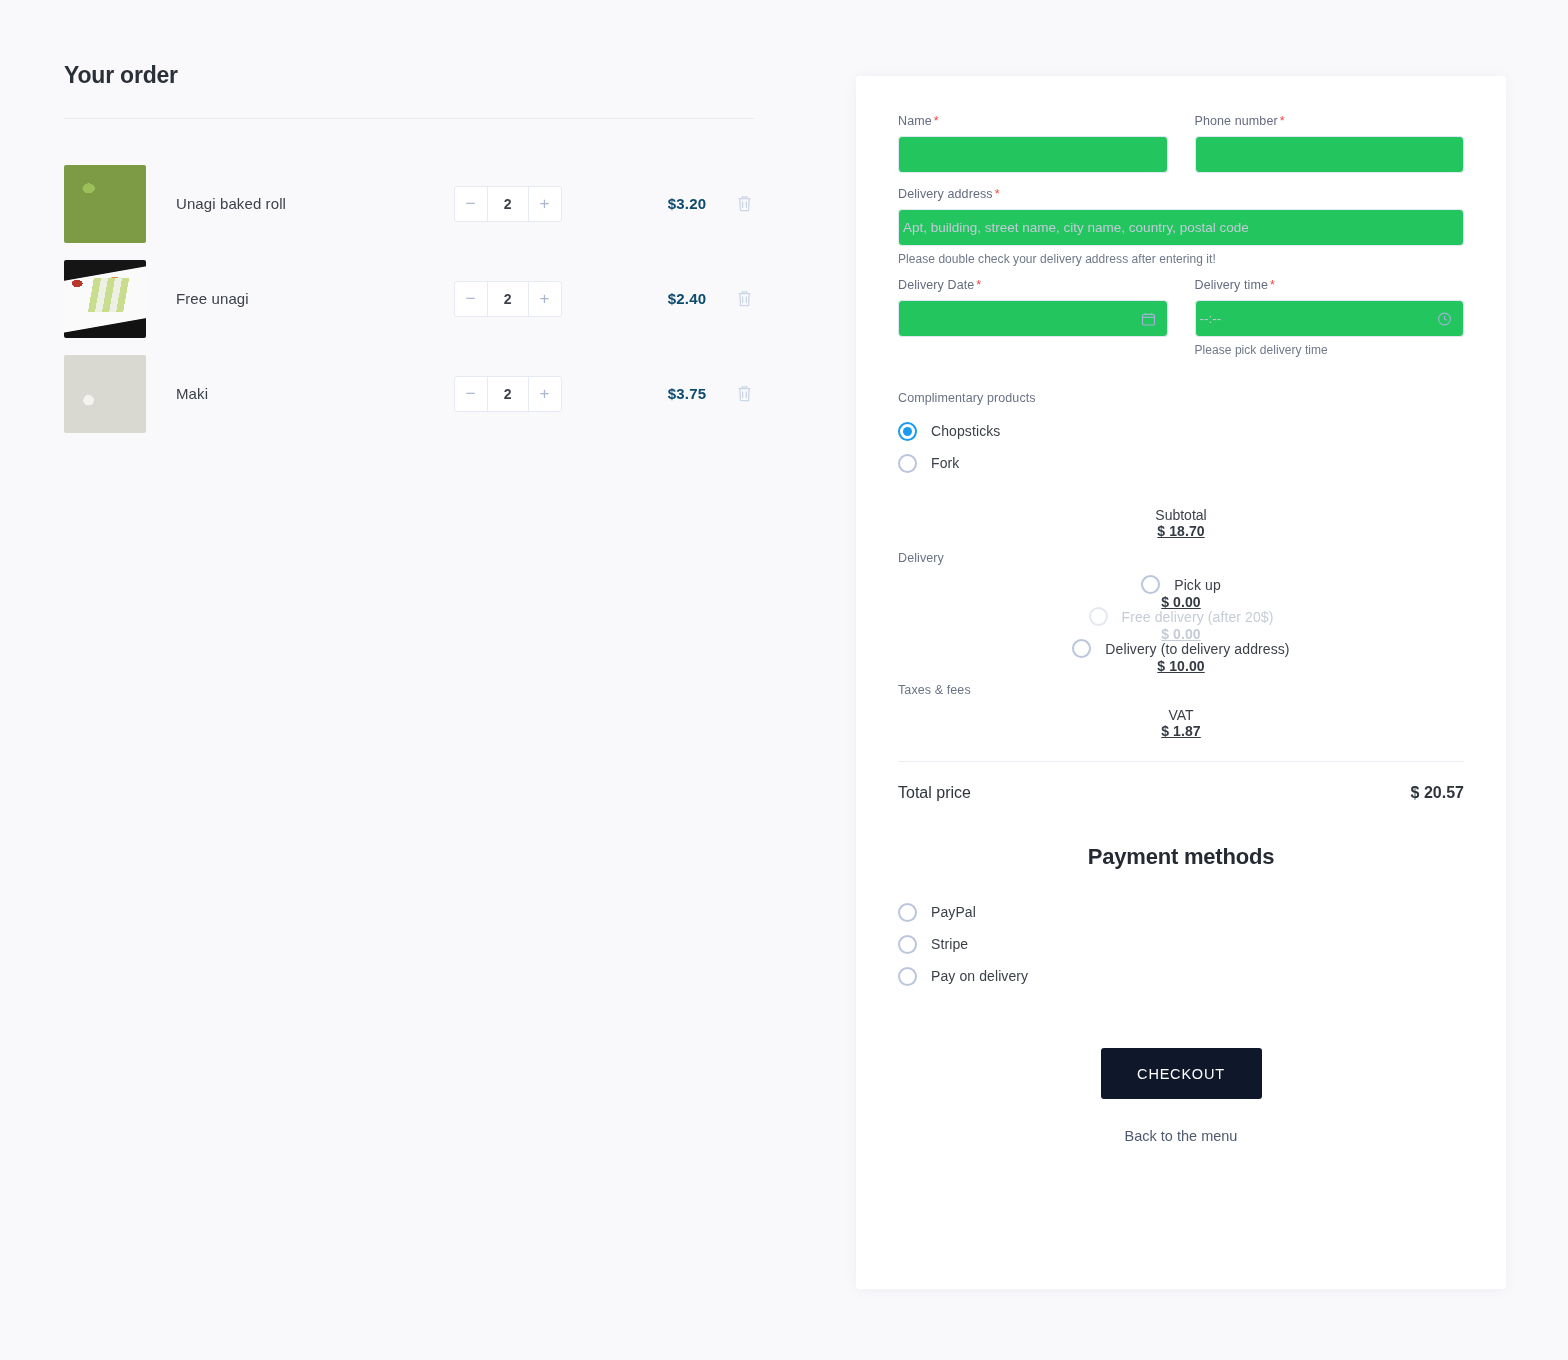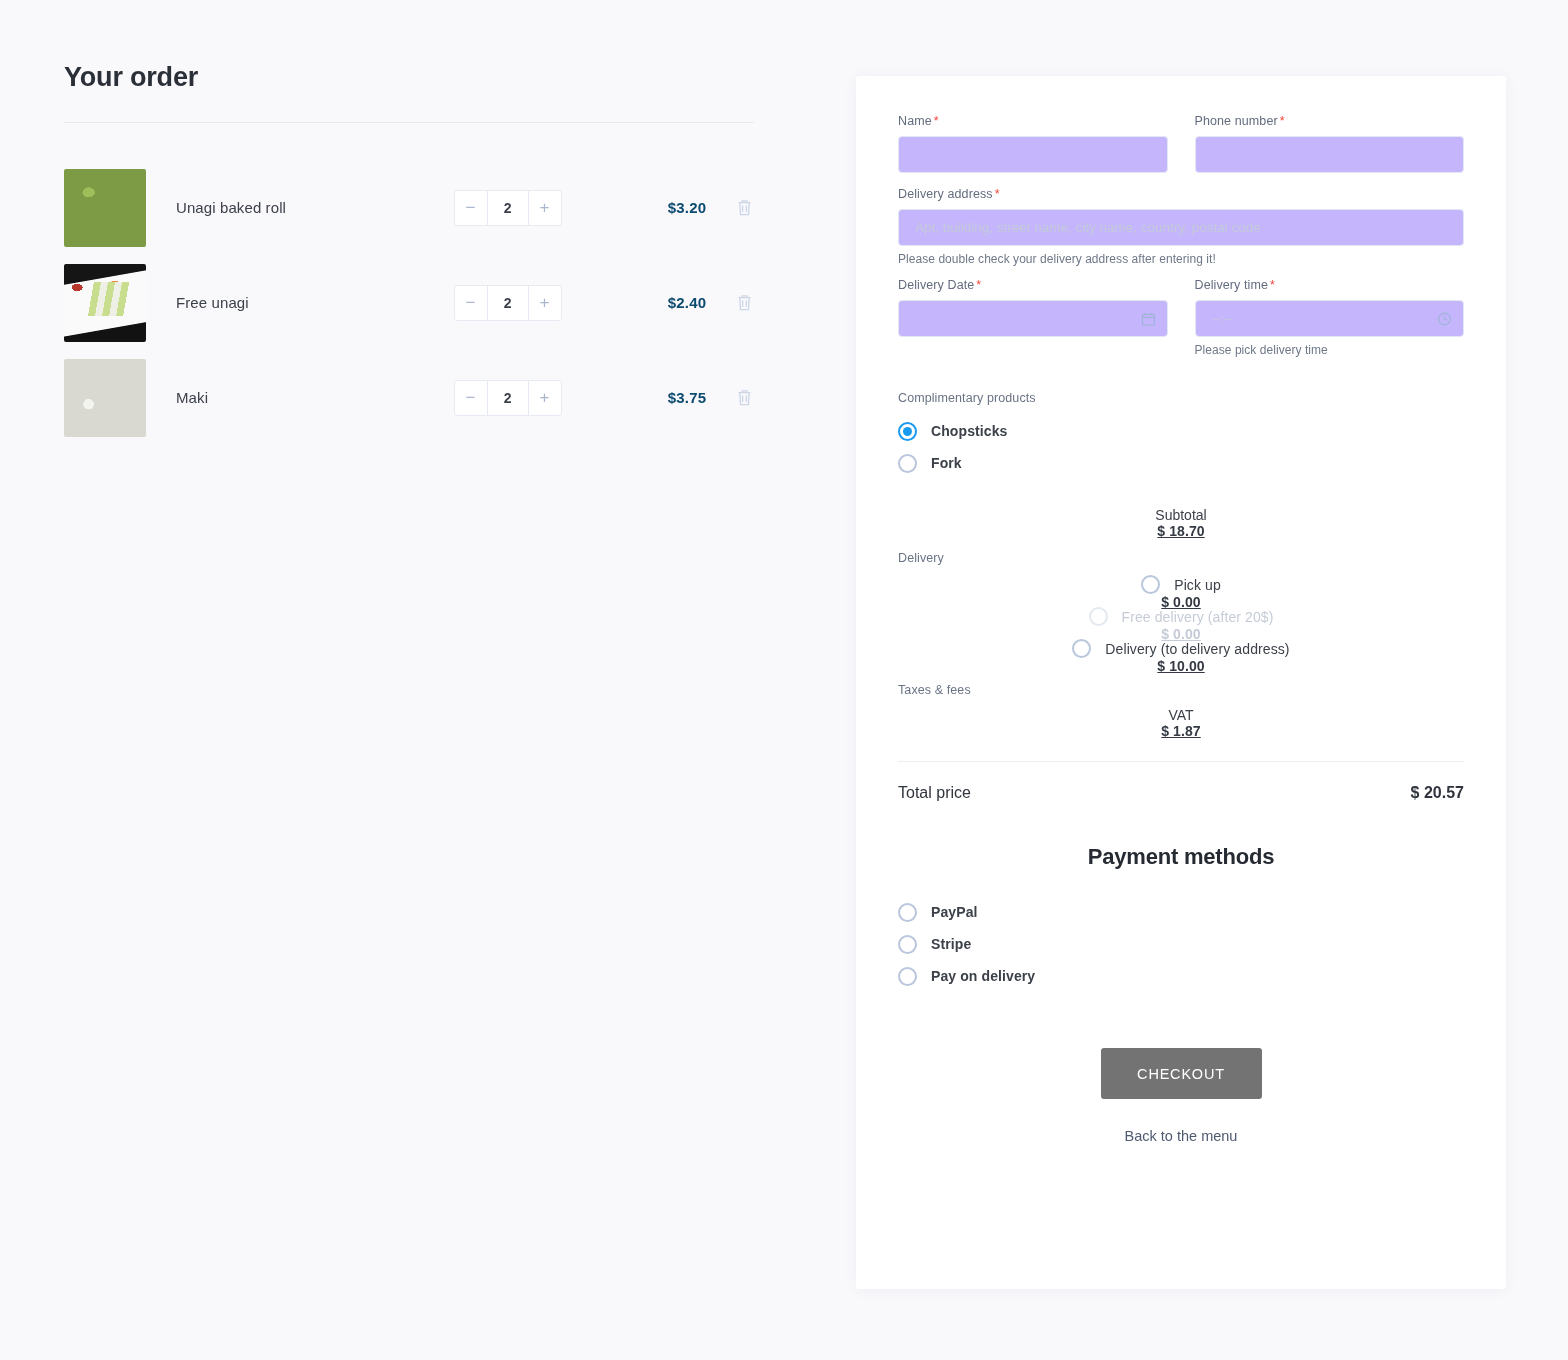--- a/index.html
+++ b/index.html
@@ -23,21 +23,21 @@
 
   
   .order-panel {
     position: absolute;
     left: 64px;
     top: 62px;
     width: 690px;
   }
 
   .order-title {
-    font-size: 27px;
+    font-size: 23px;
     font-weight: bold;
     color: #2b2f38;
     letter-spacing: -0.2px;
     margin-bottom: 29px;
   }
 
   .order-divider {
     height: 1px;
     background: #e8eaef;
     width: 690px;
@@ -198,22 +198,22 @@
     gap: 27px;
     margin-bottom: 14px;
   }
   .field-col { flex: 1; min-width: 0; }
 
   .text-input {
     width: 100%;
     height: 37px;
     border: 1px solid #e2e8f2;
     border-radius: 4px;
-    background: #c4b5fd;
-    padding: 0 16px;
+    background: #22c55e;
+    padding: 0 4px;
     font-size: 13.5px;
     color: #3c4049;
     font-family: "Liberation Sans", sans-serif;
     outline: none;
   }
   .text-input::placeholder { color: #c3cad8; }
 
   .field-block { margin-bottom: 12px; }
 
   .hint {
@@ -239,21 +239,20 @@
     color: #6a7governed;
     color: #6a7384;
     margin-bottom: 10px;
     letter-spacing: 0.1px;
   }
 
   .radio-row {
     display: flex;
     height: 32px;
     margin-bottom: 0;
-    font-weight: bold;
   }
 
   .radio {
     width: 19px;
     height: 19px;
     border-radius: 50%;
     border: 2px solid #b9c6dc;
     background: #fff;
     flex: 0 0 19px;
     position: relative;
@@ -334,21 +333,21 @@
     letter-spacing: -0.2px;
     margin-top: 42px;
     margin-bottom: 26px;
   }
 
   .checkout-btn {
     display: block;
     margin: 56px auto 0 auto;
     width: 161px;
     height: 51px;
-    background: #737373;
+    background: #0f172a;
     color: #ffffff;
     border: none;
     border-radius: 3px;
     font-size: 14.5px;
     letter-spacing: 0.8px;
     cursor: pointer;
     font-family: "Liberation Sans", sans-serif;
   }
 
   .back-link {

